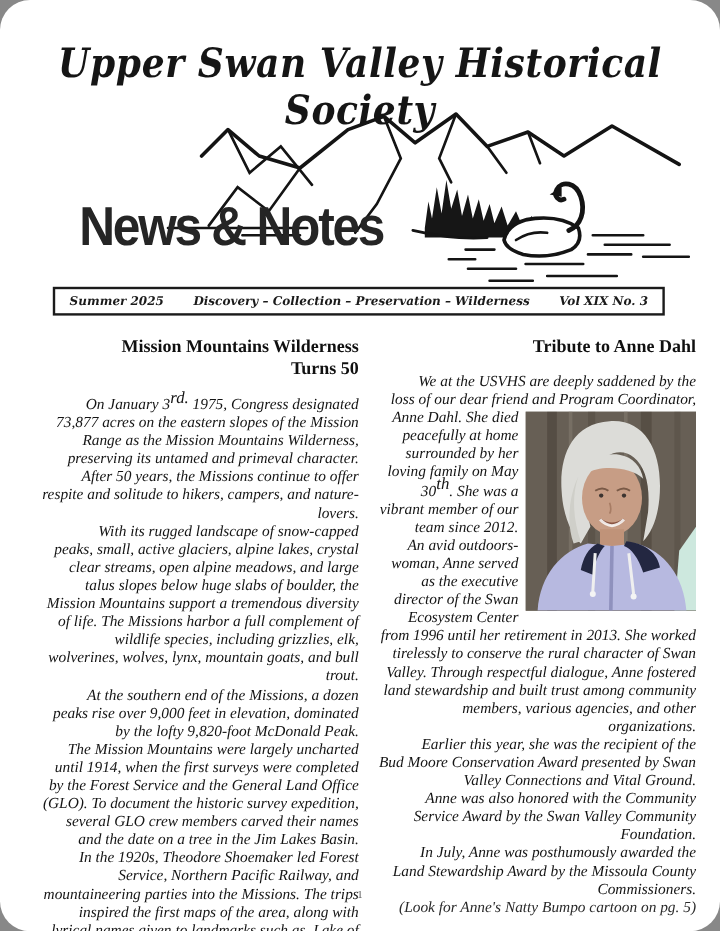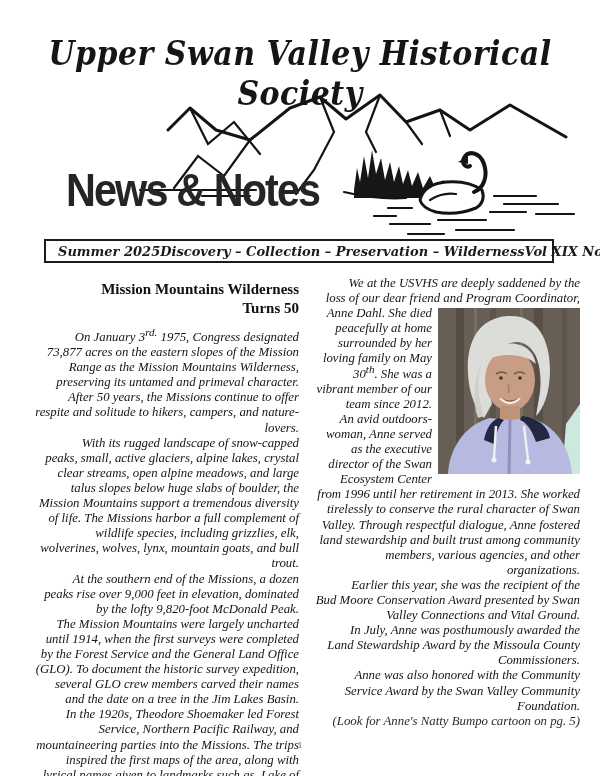--- a/index.html
+++ b/index.html
@@ -1,19 +1,19 @@
 <!DOCTYPE html>
 <html><head>
 <meta charset="utf-8">
 <style>
   html,body { margin:0; padding:0; background:#888; }
   .page {
     position:relative; width:600px; height:776px; margin:0 auto;
     background:#ffffff; overflow:hidden;
-    font-family:"Liberation Serif", serif; color:#141414;
+    font-family:"Liberation Serif", serif; color:#141414;border-radius:25px;
   }
   
   .society-title {
     position:absolute; top:34px; left:0; right:0;
     text-align:center;
     font-family:"DejaVu Serif", serif; font-style:italic; font-weight:bold;
     font-size:30px; letter-spacing:.5px; color:#151515;
     transform:scaleY(1.12); transform-origin:top center;
   }
   .masthead-art { position:absolute; top:92px; left:138px; width:448px; height:146px; }
@@ -23,36 +23,36 @@
     font-size:44px; letter-spacing:-2px; color:#252525;
     transform:scale(.94,1.04); transform-origin:left top; white-space:nowrap;
   }
   
   .info-bar {
     position:absolute; top:239px; left:44px; width:510px; height:24px;
     border:2px solid #1b1b1b; background:#fff;
     display:flex; align-items:center; justify-content:space-between;
     padding:0 12px; box-sizing:border-box;
     font-family:"DejaVu Serif", serif; font-style:italic; font-weight:bold;
-    font-size:13px; color:#1b1b1b; white-space:nowrap;
+    font-size:10px; color:#1b1b1b; white-space:nowrap;
   }
   
   .columns {
     position:absolute; top:276px; left:34px; width:546px;
     display:flex; gap:16px;
   }
   .col { width:265px; flex:0 0 265px; }
   .article-title {
     margin:4px 0 12px 0; text-align:right; font-weight:bold;
     font-size:15px; line-height:19px; white-space:pre-line; color:#101010;
   }
   .col p { margin:0; font-size:12.8px; line-height:15.1px; text-align:right;font-style:italic; }
   .indent { text-indent:17px; }
   .note { font-style:italic; font-size:12.3px; color:#2a2a2a; }
-  sup { font-size:11px; line-height:0; vertical-align:super; }
+  sup { font-size:14px; line-height:0; vertical-align:super; }
   
   .photo-float {
     float:right; width:142px; height:166px; margin:2px 0 4px 6px;
     background:#675f55; overflow:hidden; position:relative;
   }
   .photo-float svg { display:block; }
   
   .page-number {
     position:absolute; top:740px; left:0; right:0; text-align:center;
     font-size:9px; color:#5a5a5a; font-family:"Liberation Serif", serif;
@@ -107,20 +107,21 @@
 Turns 50</h2>
       <p class="indent"><span>On January 3</span><sup>rd.</sup><span> 1975, Congress designated 73,877 acres on the eastern slopes of the Mission Range as the Mission Mountains Wilderness, preserving its untamed and primeval character. After 50 years, the Missions continue to offer respite and solitude to hikers, campers, and nature-lovers.</span></p>
       <p class="indent">With its rugged landscape of snow-capped peaks, small, active glaciers, alpine lakes, crystal clear streams, open alpine meadows, and large talus slopes below huge slabs of boulder, the Mission Mountains support a tremendous diversity of life. The Missions harbor a full complement of wildlife species, including grizzlies, elk, wolverines, wolves, lynx, mountain goats, and bull trout.</p>
       <p class="indent">At the southern end of the Missions, a dozen peaks rise over 9,000 feet in elevation, dominated by the lofty 9,820-foot McDonald Peak.</p>
       <p class="indent">The Mission Mountains were largely uncharted until 1914, when the first surveys were completed by the Forest Service and the General Land Office (GLO). To document the historic survey expedition, several GLO crew members carved their names and the date on a tree in the Jim Lakes Basin.</p>
       <p class="indent">In the 1920s, Theodore Shoemaker led Forest Service, Northern Pacific Railway, and mountaineering parties into the Missions. The trips inspired the first maps of the area, along with lyrical names given to landmarks such as, Lake of the</p>
 
     </div>
 
     <div class="col">
+      <h2 class="article-title">Tribute to Anne Dahl</h2>
       <p class="indent">We at the USVHS are deeply saddened by the loss of our dear friend and Program Coordinator,</p>
 
       <div class="photo-float">
         <svg viewBox="0 0 142 166" width="142" height="166" xmlns="http://www.w3.org/2000/svg">
 
           <rect x="0" y="0" width="142" height="166" fill="#675f55"></rect>
           <rect x="18" y="0" width="8" height="166" fill="#554d44"></rect>
           <rect x="52" y="0" width="6" height="166" fill="#5c544a"></rect>
           <rect x="96" y="0" width="9" height="166" fill="#574f45"></rect>
           <rect x="124" y="0" width="5" height="166" fill="#5e564c"></rect>
@@ -152,20 +153,20 @@
           <path d="M72 112 L71 166" stroke="#8f91bd" stroke-width="3"></path>
           <path d="M58 118 L56 150 M86 118 L90 152" stroke="#efefef" stroke-width="2.5" fill="none"></path>
           <circle cx="56" cy="152" r="2.5" fill="#f4f4f4"></circle>
           <circle cx="90" cy="154" r="2.5" fill="#f4f4f4"></circle>
         </svg>
       </div>
 
       <p><span>Anne Dahl. She died peacefully at home surrounded by her loving family on May 30</span><sup>th</sup><span>. She was a vibrant member of our team since 2012.</span></p>
       <p class="indent">An avid outdoors-woman, Anne served as the executive director of the Swan Ecosystem Center from 1996 until her retirement in 2013. She worked tirelessly to conserve the rural character of Swan Valley. Through respectful dialogue, Anne fostered land stewardship and built trust among community members, various agencies, and other organizations.</p>
       <p class="indent">Earlier this year, she was the recipient of the Bud Moore Conservation Award presented by Swan Valley Connections and Vital Ground.</p>
+      <p class="indent">Anne was also honored with the Community Service Award by the Swan Valley Community Foundation.</p>
       <p class="indent">In July, Anne was posthumously awarded the Land Stewardship Award by the Missoula County Commissioners.</p>
-      <p class="indent">Anne was also honored with the Community Service Award by the Swan Valley Community Foundation.</p>
       <p class="note">(Look for Anne's Natty Bumpo cartoon on pg. 5)</p>
     </div>
   </div>
 
   <div class="page-number">1</div>
 </div>
 
 </body></html>

